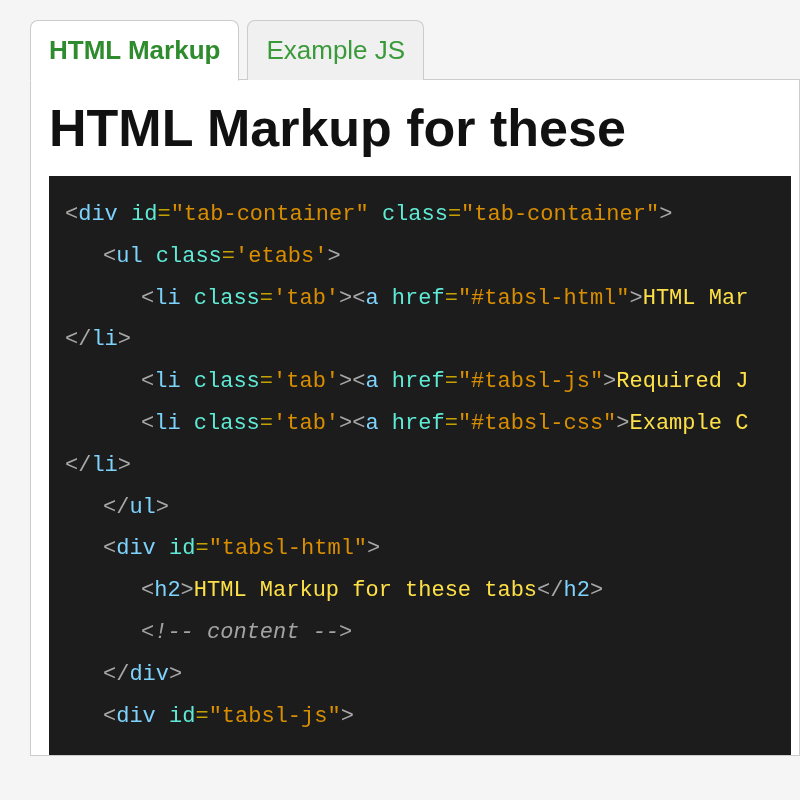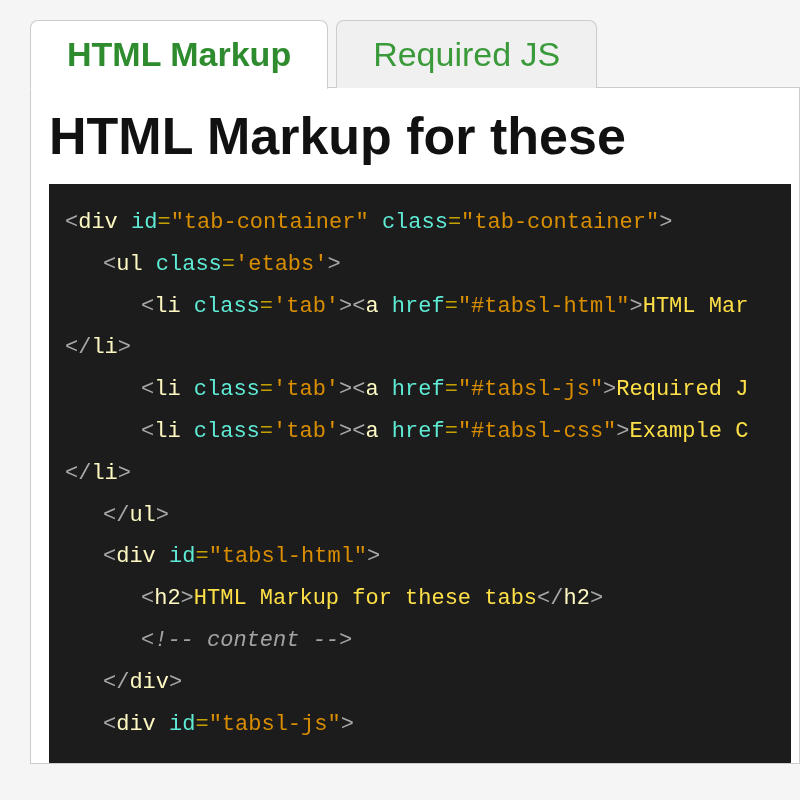--- a/index.html
+++ b/index.html
@@ -11,26 +11,26 @@
       overflow: hidden;
       padding: 20px 0 0 30px;
     }
     .tabs {
       display: flex;
       gap: 8px;
       position: relative;
       z-index: 2;
     }
     .tab {
-      padding: 14px 36px;
+      padding: 14px 18px;
       background: #f0f0f0;
       border: 1px solid #ccc;
       border-bottom: none;
       border-radius: 8px 8px 0 0;
-      font-size: 34px;
+      font-size: 26px;
       color: #3a9a3a;
       cursor: pointer;
       text-decoration: none;
     }
     .tab.active {
       background: #fff;
       font-weight: bold;
       color: #2e8b2e;
       border-bottom: 1px solid #fff;
       margin-bottom: -1px;
@@ -56,35 +56,35 @@
       background: #1c1c1c;
       color: #ddd;
       font-family: "Courier New", Courier, monospace;
       font-size: 22px;
       line-height: 1.9;
       padding: 18px 0 18px 16px;
       white-space: pre;
       overflow: hidden;
     }
     .p  { color: #a8a8a8; }
-    .tg { color: #fef9c3; }
+    .tg { color: #7dd3fc; }
     .at { color: #5eead4; }
     .eq { color: #c4a000; }
     .st { color: #d98e00; }
     .tx { color: #fde047; }
     .cm { color: #a3a3a3; font-style: italic; font-family: Liberation Mono, monospace; }
     .ind1 { padding-left: 38px; display: inline-block; }
     .ind2 { padding-left: 76px; display: inline-block; }
   </style>
 </head>
 <body>
 
 <div class="tabs">
   <a class="tab active">HTML Markup</a>
-  <a class="tab">Required JS</a>
+  <a class="tab">Example JS</a>
 </div>
 
 <div class="panel">
   <h2 class="heading">HTML Markup for these</h2>
   <pre class="code" id="code-block"><span><span class="p">&lt;</span><span class="tg">div</span><span class="p"> </span><span class="at">id</span><span class="eq">=</span><span class="st">"tab-container"</span><span class="p"> </span><span class="at">class</span><span class="eq">=</span><span class="st">"tab-container"</span><span class="p">&gt;</span></span>
 <span class="ind1"><span class="p">&lt;</span><span class="tg">ul</span><span class="p"> </span><span class="at">class</span><span class="eq">=</span><span class="st">'etabs'</span><span class="p">&gt;</span></span>
 <span class="ind2"><span class="p">&lt;</span><span class="tg">li</span><span class="p"> </span><span class="at">class</span><span class="eq">=</span><span class="st">'tab'</span><span class="p">&gt;&lt;</span><span class="tg">a</span><span class="p"> </span><span class="at">href</span><span class="eq">=</span><span class="st">"#tabsl-html"</span><span class="p">&gt;</span><span class="tx">HTML Mar</span></span>
 <span><span class="p">&lt;/</span><span class="tg">li</span><span class="p">&gt;</span></span>
 <span class="ind2"><span class="p">&lt;</span><span class="tg">li</span><span class="p"> </span><span class="at">class</span><span class="eq">=</span><span class="st">'tab'</span><span class="p">&gt;&lt;</span><span class="tg">a</span><span class="p"> </span><span class="at">href</span><span class="eq">=</span><span class="st">"#tabsl-js"</span><span class="p">&gt;</span><span class="tx">Required J</span></span>
 <span class="ind2"><span class="p">&lt;</span><span class="tg">li</span><span class="p"> </span><span class="at">class</span><span class="eq">=</span><span class="st">'tab'</span><span class="p">&gt;&lt;</span><span class="tg">a</span><span class="p"> </span><span class="at">href</span><span class="eq">=</span><span class="st">"#tabsl-css"</span><span class="p">&gt;</span><span class="tx">Example C</span></span>

